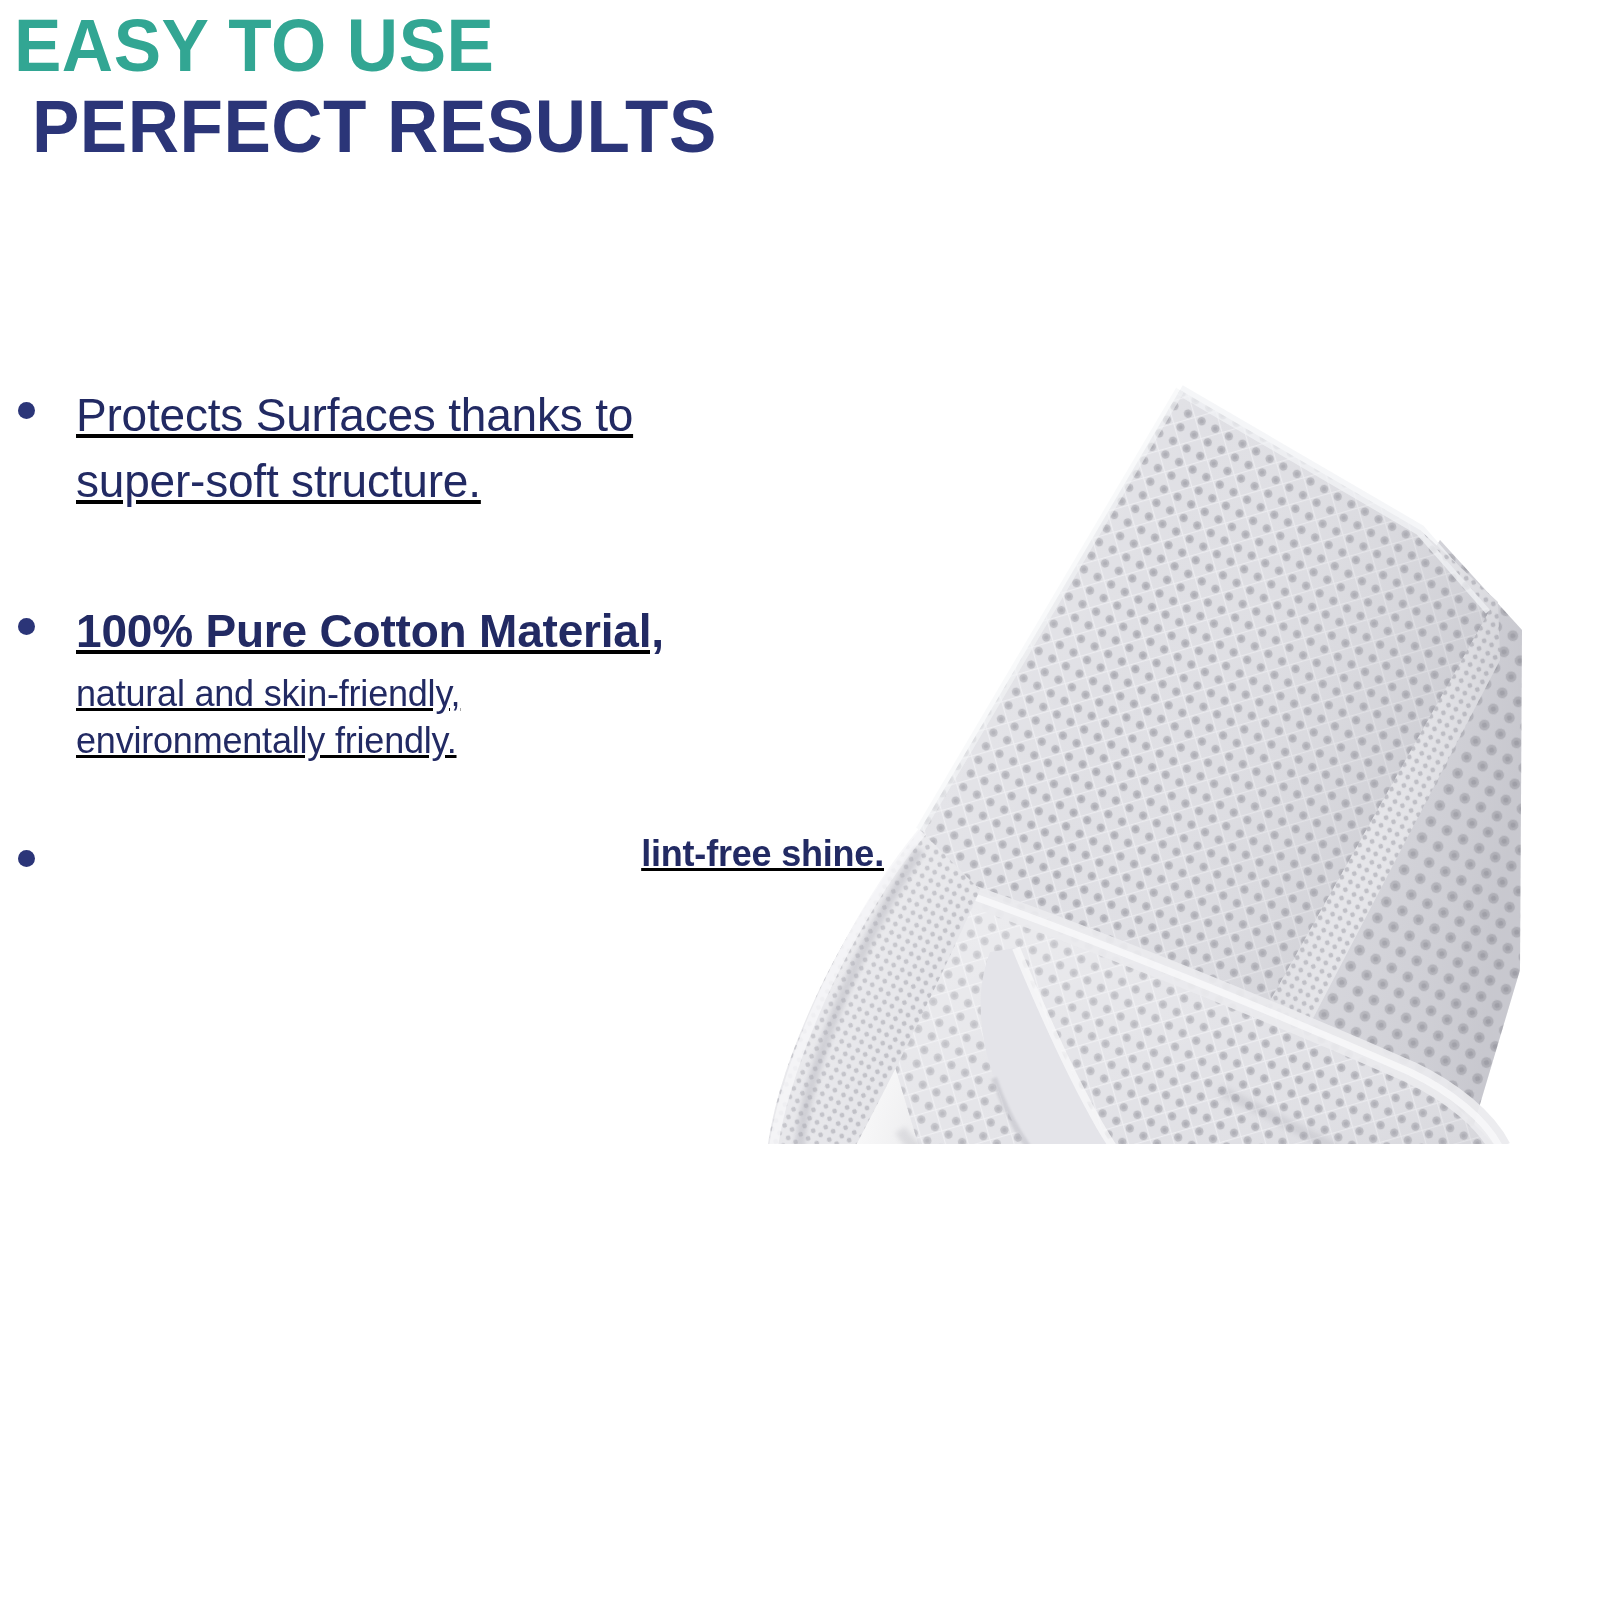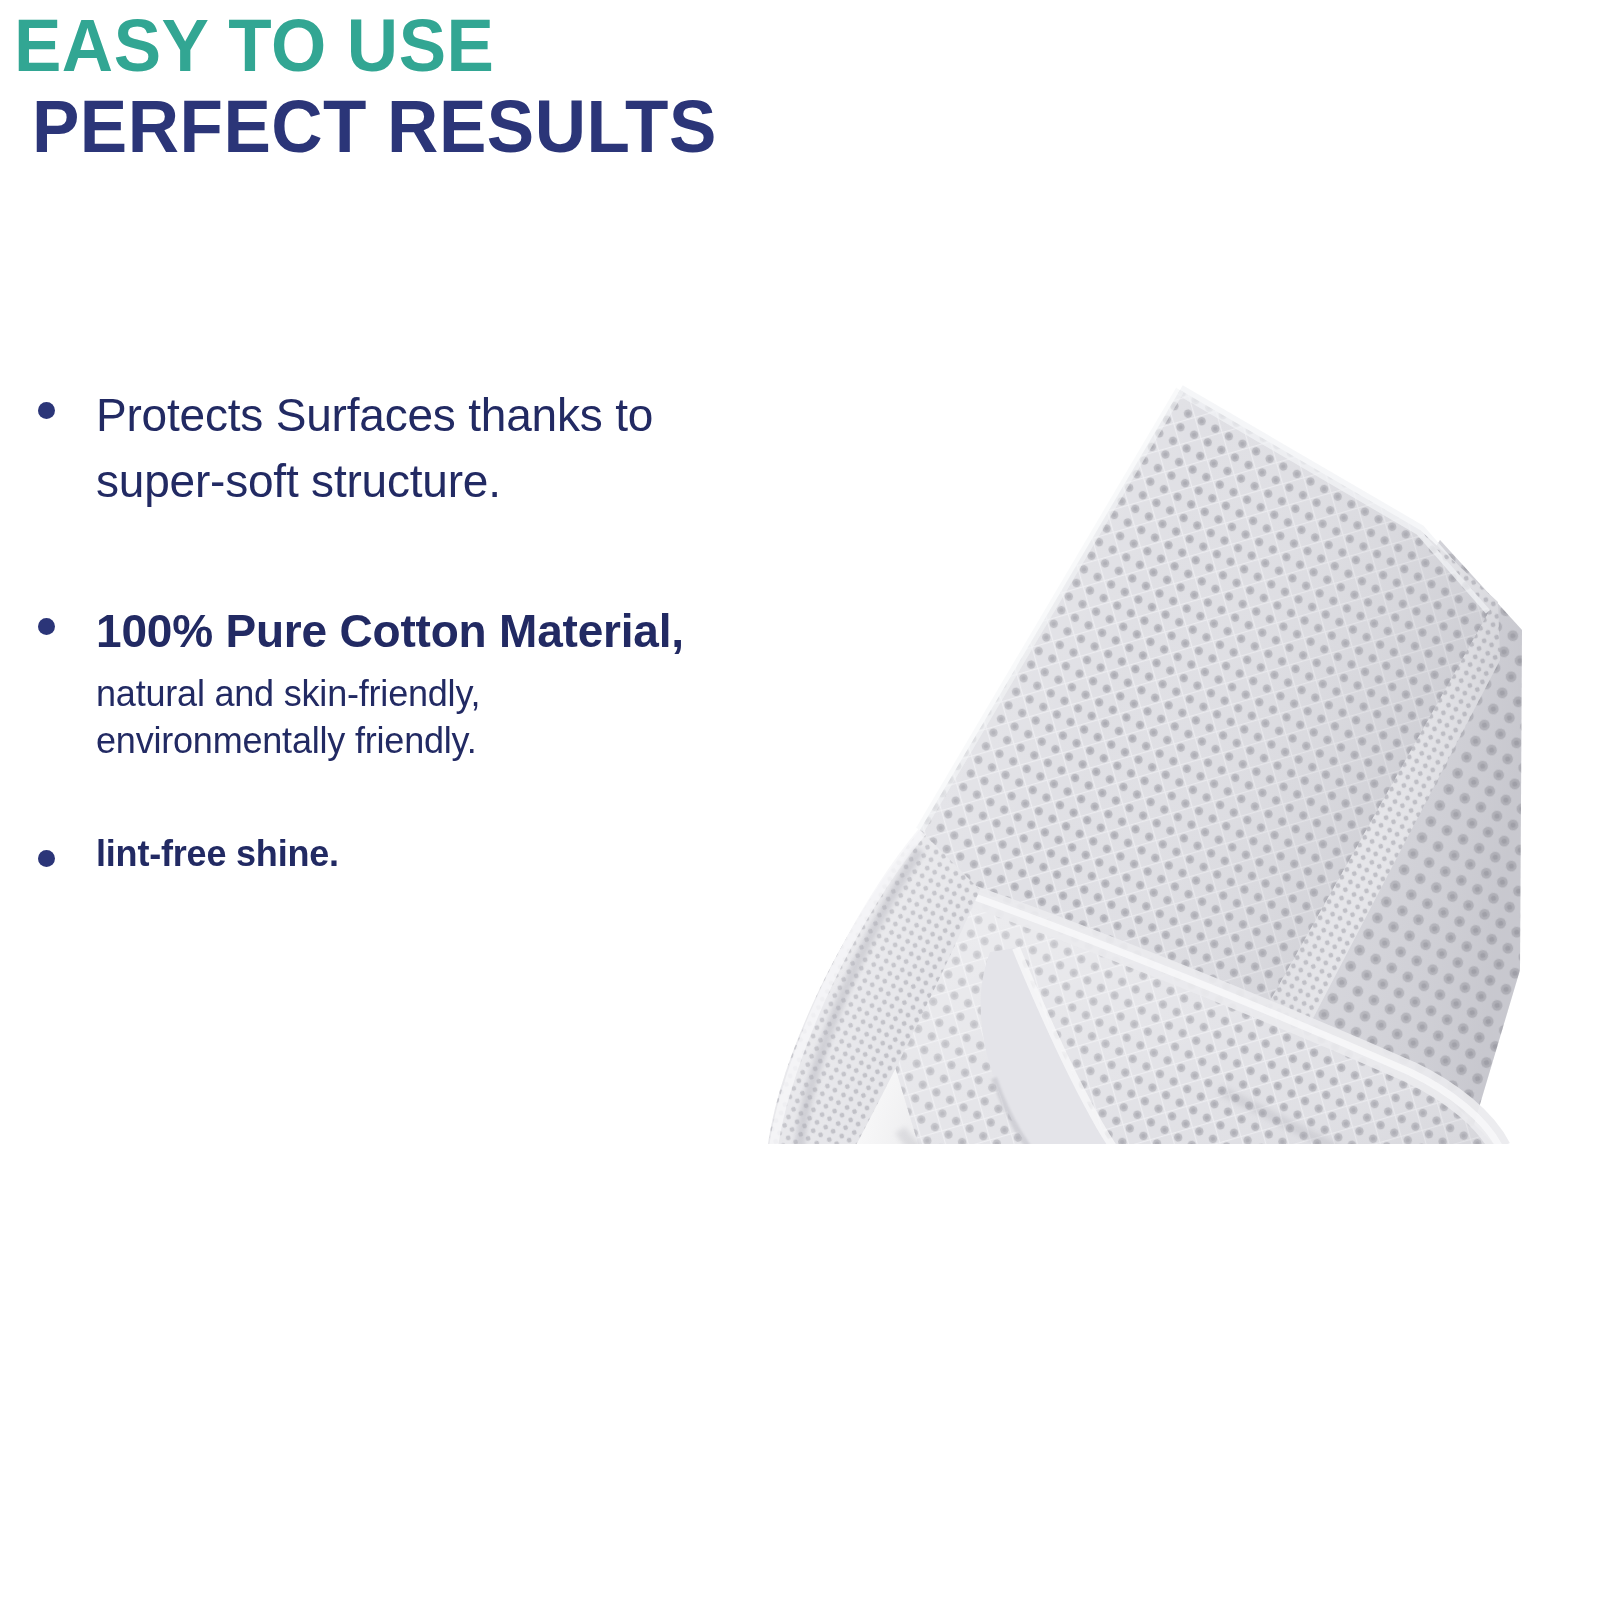--- a/index.html
+++ b/index.html
@@ -49,23 +49,24 @@
     color: #2B3578;
     white-space: nowrap;
     margin-left: 18px;
     transform: scaleX(0.96);
     transform-origin: left center;
   }
 
   
   .bullets {
     position: absolute;
-    left: 24px;
+    left: 4px;
     top: 382px;
     width: 880px;
+    text-decoration: underline;
   }
   .bullet-item {
     position: relative;
     display: block;
     padding-left: 72px;
     margin-bottom: 62px;
   }
   .bullet-item:last-child { margin-bottom: 0; }
   .bullet-dot {
     position: absolute;
@@ -90,21 +91,21 @@
   .bullet-sub {
     color: #222a63;
     font-family: "Liberation Sans", sans-serif;
     font-size: 36px;
     line-height: 47px;
     letter-spacing: -0.2px;
     white-space: pre-line;
     font-weight: normal;
     margin-top: 6px;
   }
-  .bullet-sub.is-bold { font-weight: bold; }
+  .bullet-sub.is-bold { font-weight: bold; text-align: right; }
 
   
   #bullet-0 { margin-bottom: 84px; }
   #bullet-1 { margin-bottom: 66px; }
 
   
   .logo {
     position: absolute;
     left: 28px;
     top: 1248px;

